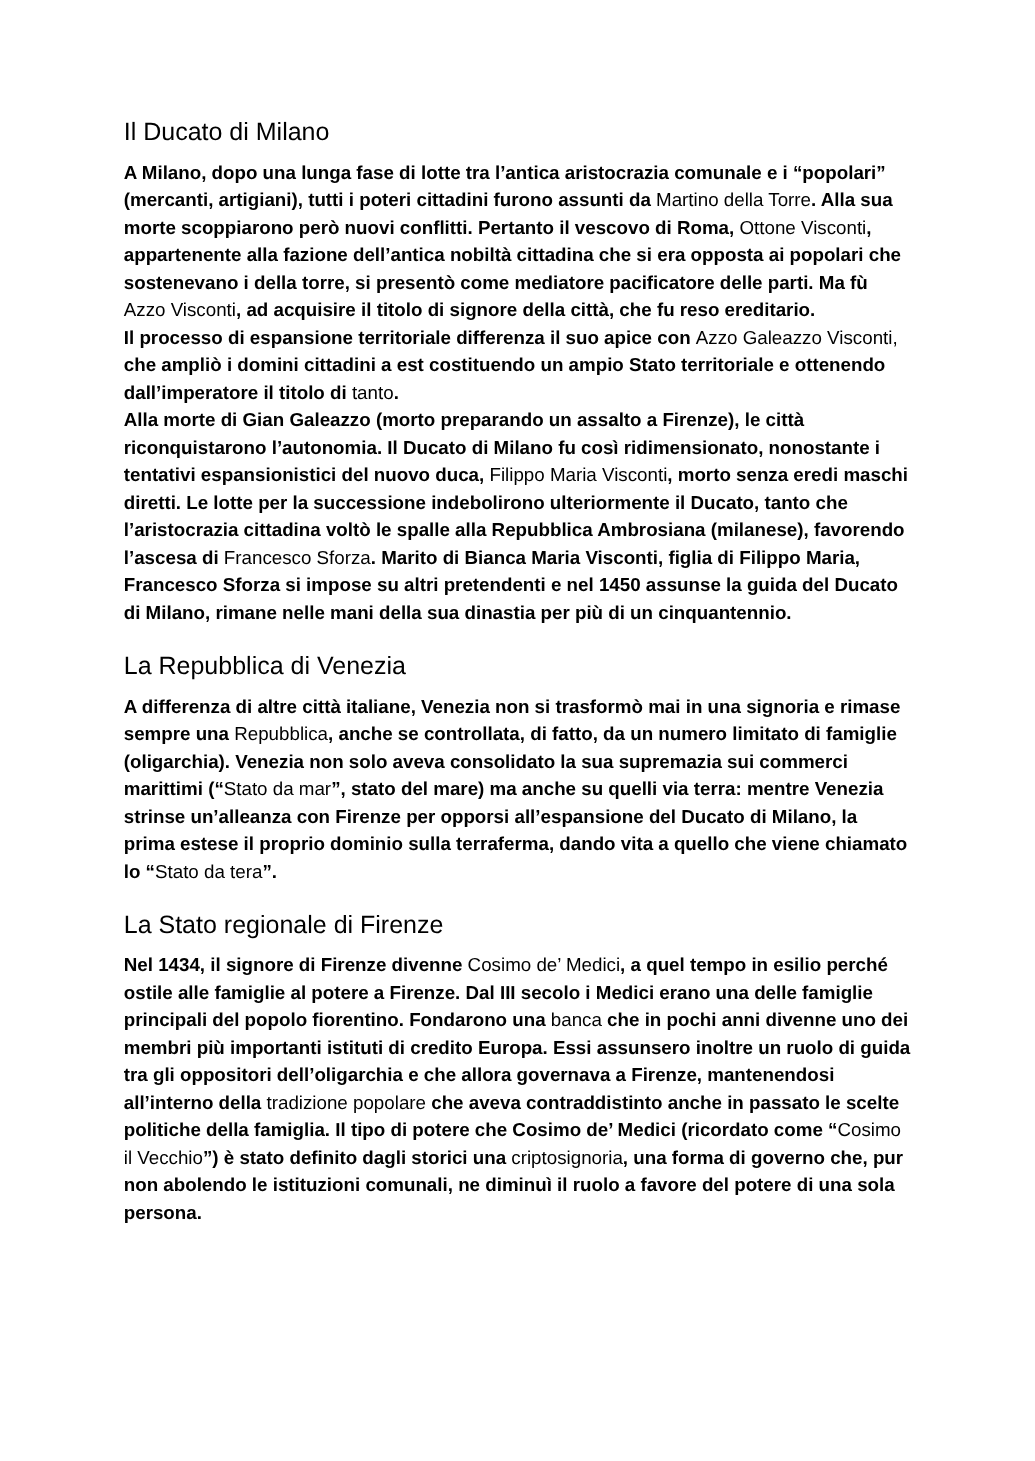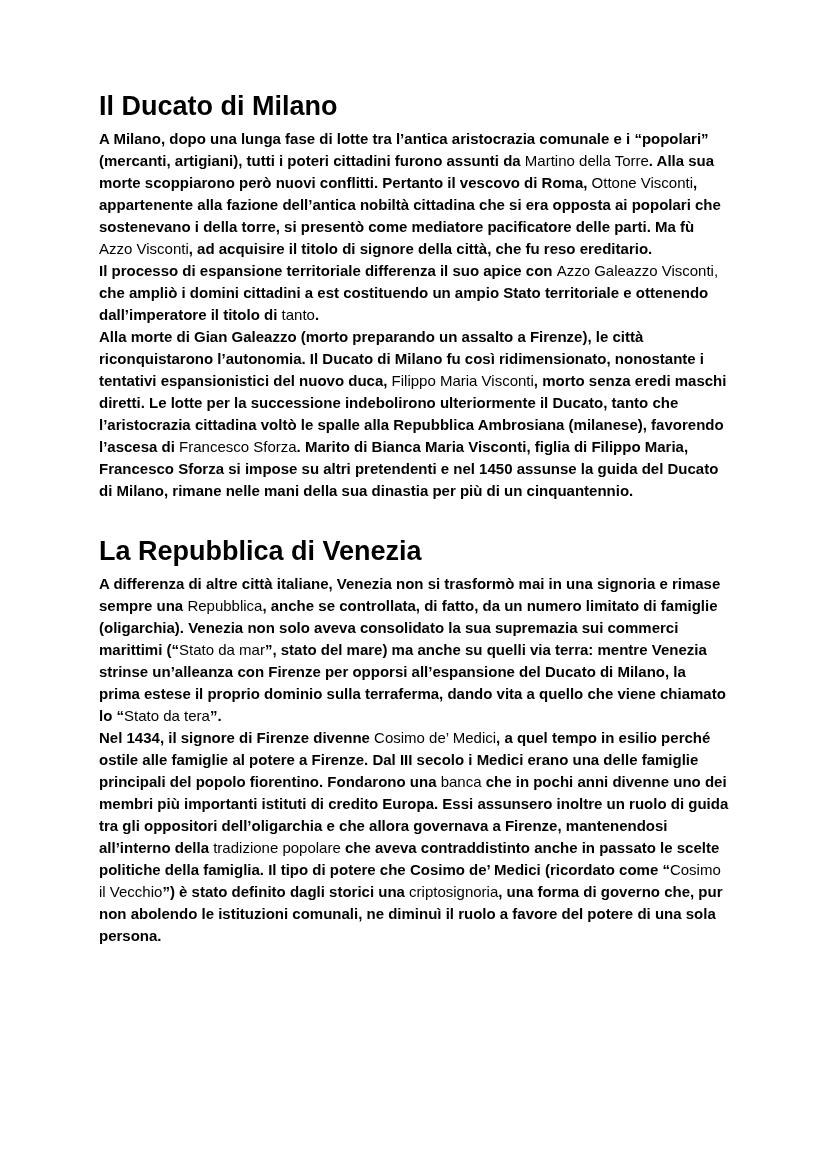--- a/index.html
+++ b/index.html
@@ -12,28 +12,28 @@
     overflow: hidden;
   }
   .page {
     width: 828px;
     height: 1169px;
     background: #ffffff;
     padding: 93px 99px 40px 99px;
   }
   .doc-section { width: 630px; }
   .doc-heading {
-    font-size: 27px;
-    font-weight: bold;
+    font-size: 20px;
+    font-weight: normal;
     line-height: 26px;
     color: #000000;
     margin-bottom: 9px;
     letter-spacing: 0;
   }
-  .doc-section + .doc-section .doc-heading { margin-top: 36px; }
+  .doc-section + .doc-section .doc-heading { margin-top: 18px; }
   .doc-body { width: 630px; }
   .doc-paragraph {
     font-size: 15px;
     line-height: 22px;
     color: #000000;
     text-align: left;
   }
   .run { font-weight: bold; }
   .run.bold { font-weight: normal; }
 </style>
@@ -52,18 +52,19 @@
   </section>
 
   <section class="doc-section">
     <h2 class="doc-heading">La Repubblica di Venezia</h2>
     <div class="doc-body">
         <p class="doc-paragraph"><span class="run">A differenza di altre città italiane, Venezia non si trasformò mai in una signoria e rimase sempre una </span><span class="run bold">Repubblica</span><span class="run">, anche se controllata, di fatto, da un numero limitato di famiglie (oligarchia). Venezia non solo aveva consolidato la sua supremazia sui commerci marittimi (“</span><span class="run bold">Stato da mar</span><span class="run">”, stato del mare) ma anche su quelli via terra: mentre Venezia strinse un’alleanza con Firenze per opporsi all’espansione del Ducato di Milano, la prima estese il proprio dominio sulla terraferma, dando vita a quello che viene chiamato lo “</span><span class="run bold">Stato da tera</span><span class="run">”.</span></p>
       </div>
   </section>
 
   <section class="doc-section">
+    <h2 class="doc-heading">La Stato regionale di Firenze</h2>
     <div class="doc-body">
         <p class="doc-paragraph"><span class="run">Nel 1434, il signore di Firenze divenne </span><span class="run bold">Cosimo de’ Medici</span><span class="run">, a quel tempo in esilio perché ostile alle famiglie al potere a Firenze. Dal III secolo i Medici erano una delle famiglie principali del popolo fiorentino. Fondarono una </span><span class="run bold">banca</span><span class="run"> che in pochi anni divenne uno dei membri più importanti istituti di credito Europa. Essi assunsero inoltre un ruolo di guida tra gli oppositori dell’oligarchia e che allora governava a Firenze, mantenendosi all’interno della </span><span class="run bold">tradizione popolare</span><span class="run"> che aveva contraddistinto anche in passato le scelte politiche della famiglia. Il tipo di potere che Cosimo de’ Medici (ricordato come “</span><span class="run bold">Cosimo il Vecchio</span><span class="run">”) è stato definito dagli storici una </span><span class="run bold">criptosignoria</span><span class="run">, una forma di governo che, pur non abolendo le istituzioni comunali, ne diminuì il ruolo a favore del potere di una sola persona.</span></p>
       </div>
   </section>
 
 </div>
 
 </body></html>

